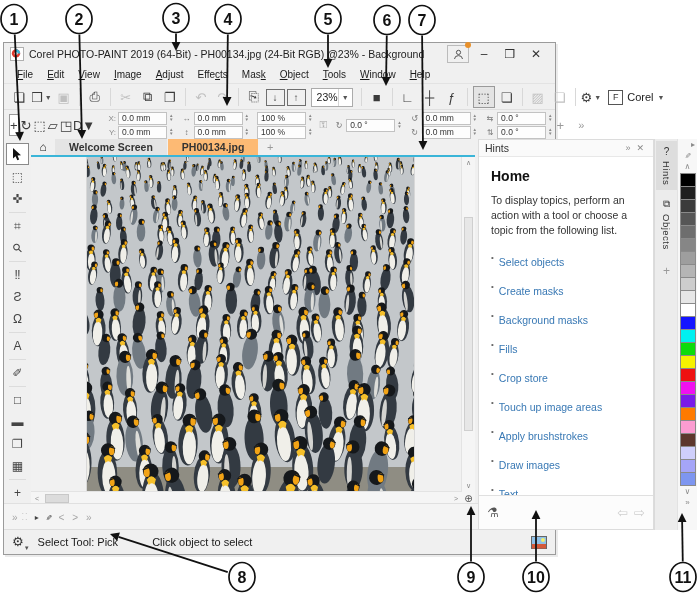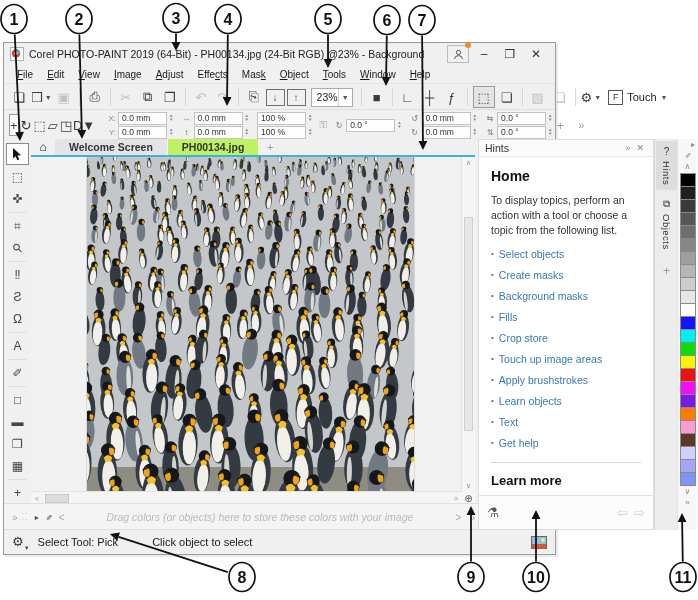--- a/index.html
+++ b/index.html
@@ -51,21 +51,21 @@
   #toolbox{position:absolute;left:0;top:96px;width:27px;bottom:50px;background:#f0f0f0;border-right:1px solid #e2e2e2;
            display:flex;flex-direction:column;align-items:center;padding-top:3px;}
   .tool{width:21px;height:20px;display:flex;align-items:center;justify-content:center;font-size:12px;color:#444;margin:1px 0;}
   .tool.selected{background:#fff;border:1px solid #8a8a8a;}
   .tool-sep{width:17px;height:1px;background:#dcdcdc;margin:2px 0;}
   
   #docarea{position:absolute;left:27px;top:96px;width:444px;height:365px;}
   #tabbar{position:absolute;left:0;top:0;right:0;height:16px;display:flex;align-items:stretch;background:#f0f0f0;}
   #home-tab{width:24px;display:flex;align-items:center;justify-content:center;font-size:12px;color:#1a1a1a;}
   .doc-tab{display:flex;align-items:center;padding:0 14px;font-size:10.5px;color:#333;background:#e4e4e4;margin-right:1px;}
-  .doc-tab.active{background:#bef264;}
+  .doc-tab.active{background:#fdba74;}
   #new-tab-btn{width:22px;display:flex;align-items:center;justify-content:center;color:#9a9a9a;font-size:11px;}
   #tab-underline{position:absolute;left:0;right:0;top:16px;height:2px;}
   #canvas{position:absolute;left:0;top:18px;right:0;bottom:12px;background:#f1f1f1;overflow:hidden;}
   #photo{position:absolute;left:56px;top:0px;width:327px;height:336px;box-shadow:0 0 0 1px #d8d8d8;}
   
   #vscroll{position:absolute;right:0;top:18px;width:13px;bottom:12px;background:#f5f5f5;border-left:1px solid #e3e3e3;}
   #vscroll .arr{position:absolute;left:0;right:0;height:12px;display:flex;align-items:center;justify-content:center;font-size:7px;color:#888;}
   #vthumb{position:absolute;left:2px;right:2px;top:60px;height:212px;background:#e7e7e7;border:1px solid #cfcfcf;}
   #hscroll{position:absolute;left:0;bottom:0;right:13px;height:12px;background:#f5f5f5;border-top:1px solid #e3e3e3;display:flex;align-items:center;}
   #hscroll .arr{width:12px;text-align:center;font-size:7px;color:#888;}
@@ -90,21 +90,21 @@
   #docker{position:absolute;left:474px;top:96px;width:176px;bottom:24px;background:#fff;border:1px solid #dcdcdc;box-sizing:border-box;}
   #docker-header{height:16px;display:flex;align-items:center;padding:0 6px;border-bottom:1px solid #e8e8e8;background:#fafafa;}
   #docker-title{font-size:10.5px;color:#333;}
   #docker-header .hbtn{margin-left:auto;color:#8a8a8a;font-size:9px;padding:0 3px;}
   #docker-header .hbtn+.hbtn{margin-left:0;}
   #docker-body{position:absolute;left:0;top:16px;right:0;bottom:33px;padding:10px 12px;overflow:hidden;}
   #hints-home{font-size:14px;font-weight:bold;color:#111;margin:2px 0 9px;}
   #hints-intro{font-size:10.5px;color:#333;line-height:1.45;margin-bottom:8px;}
   .hint-link{display:flex;align-items:center;gap:5px;margin:9px 0;font-size:10.5px;}
   .hint-link .bullet{color:#666;font-size:8px;}
-  .hint-link .lnk{color:#3878b4;}
+  .hint-link .lnk{color:#3878b4;margin-top:8px;}
   #hints-divider{border:none;border-top:1px solid #d9d9d9;margin:13px 0 10px;}
   #learn-more{font-size:13px;font-weight:bold;color:#111;margin-bottom:10px;}
   #docker-bottom{position:absolute;left:0;right:0;bottom:0;height:33px;border-top:1px solid #e0e0e0;background:#fcfcfc;
                  display:flex;align-items:center;padding:0 8px;}
   #flask{font-size:13px;color:#555;}
   #docker-nav{margin-left:auto;display:flex;gap:6px;font-size:13px;color:#cfcfcf;}
   
   #tabstrip{position:absolute;left:650px;top:96px;width:23px;bottom:24px;background:#ececec;border-left:1px solid #dadada;
             display:flex;flex-direction:column;align-items:center;padding-top:2px;}
   .vtab{width:21px;display:flex;flex-direction:column;align-items:center;padding:5px 0;margin-bottom:3px;}
@@ -199,21 +199,21 @@
           <span class="tbtn pressed">⬚</span>
           <span class="tbtn">❏</span>
           <div class="sep"></div>
           <span class="tbtn disabled">▨</span>
           <span class="tbtn disabled">❏</span>
           <div class="sep"></div>
           <span class="tbtn">⚙<span class="dd">▼</span></span>
         </span>
       <span id="launch-btn">
         <span id="launch-icon">F</span>
-        <span id="launch-label">Touch</span>
+        <span id="launch-label">Corel</span>
         <span class="dd" style="font-size:7px;color:#555;">▼</span>
       </span>
     </div>
 
     <div id="propbar">
         <span class="pbtn pressed">+</span>
         <span class="pbtn">↻</span>
         <span class="pbtn">⬚</span>
         <span class="pbtn">▱</span>
         <span class="pbtn">◳</span>
@@ -2893,21 +2893,20 @@
       </div>
       <div id="nav-btn">⊕</div>
     </div>
 
     <div id="imgpalette">
       <span class="chev">»</span>
       <span class="grip">⁚⁚</span>
       <span class="mini">▸</span>
       <span class="mini" style="transform:rotate(90deg);">✎</span>
       <span class="chev">&lt;</span>
-      <span id="palette-hint">Drag colors (or objects) here to store these colors with your image</span>
       <span class="chev">&gt;</span>
       <span class="chev">»</span>
     </div>
 
     <div id="statusbar">
       <span id="status-gear">⚙<span class="dd">▼</span></span>
       <span id="status-tool">Select Tool: Pick</span>
       <span id="status-hint">Click object to select</span>
       <svg id="status-thumb" viewBox="0 0 16 13">
         <rect x="0.5" y="0.5" width="15" height="12" fill="#8fc1e8" stroke="#666"></rect>
@@ -2949,21 +2948,21 @@
             <div class="hint-link">
               <span class="bullet">•</span>
               <span class="lnk" style="color: rgb(56, 120, 180);">Touch up image areas</span>
             </div>
             <div class="hint-link">
               <span class="bullet">•</span>
               <span class="lnk" style="color: rgb(56, 120, 180);">Apply brushstrokes</span>
             </div>
             <div class="hint-link">
               <span class="bullet">•</span>
-              <span class="lnk" style="color: rgb(56, 120, 180);">Learn objects</span>
+              <span class="lnk" style="color: rgb(56, 120, 180);">Draw images</span>
             </div>
             <div class="hint-link">
               <span class="bullet">•</span>
               <span class="lnk" style="color: rgb(56, 120, 180);">Text</span>
             </div>
             <div class="hint-link">
               <span class="bullet">•</span>
               <span class="lnk" style="color: rgb(56, 120, 180);">Get help</span>
             </div>
           </div>

